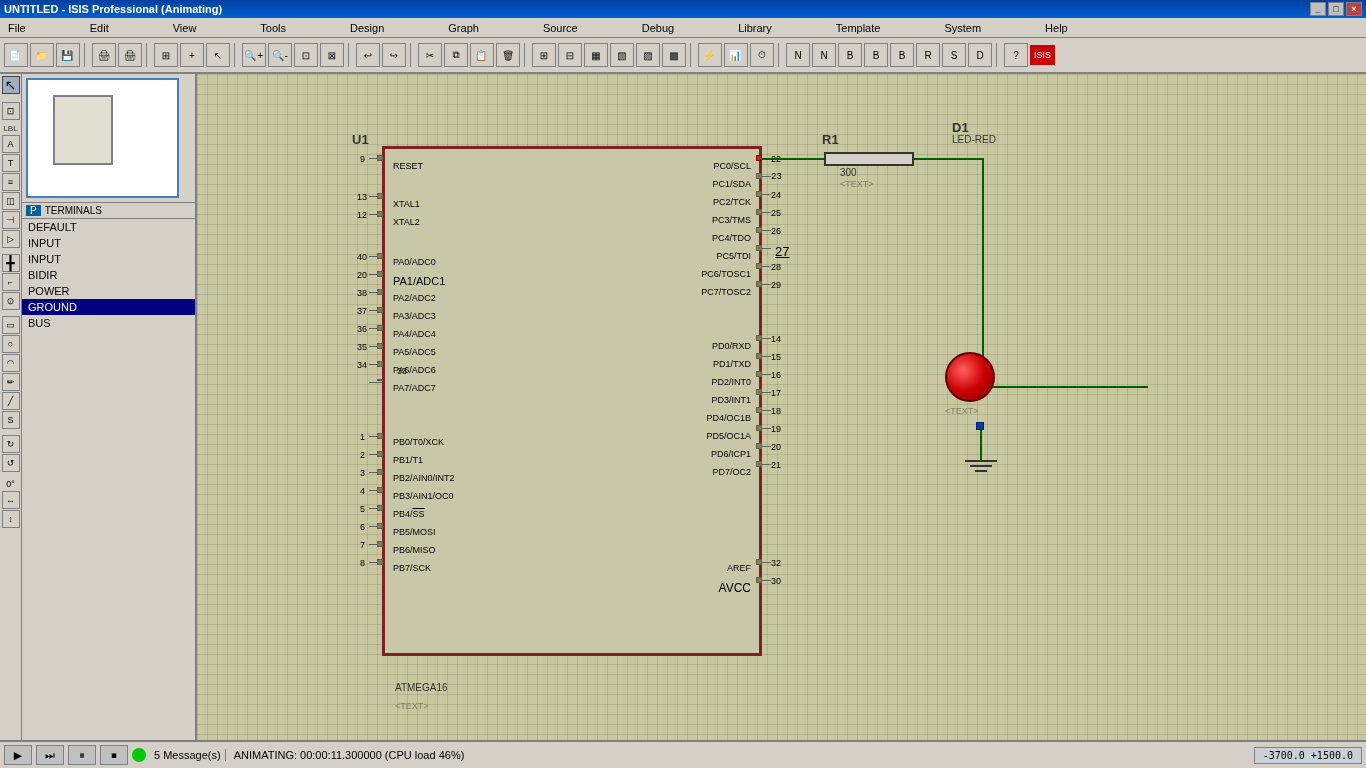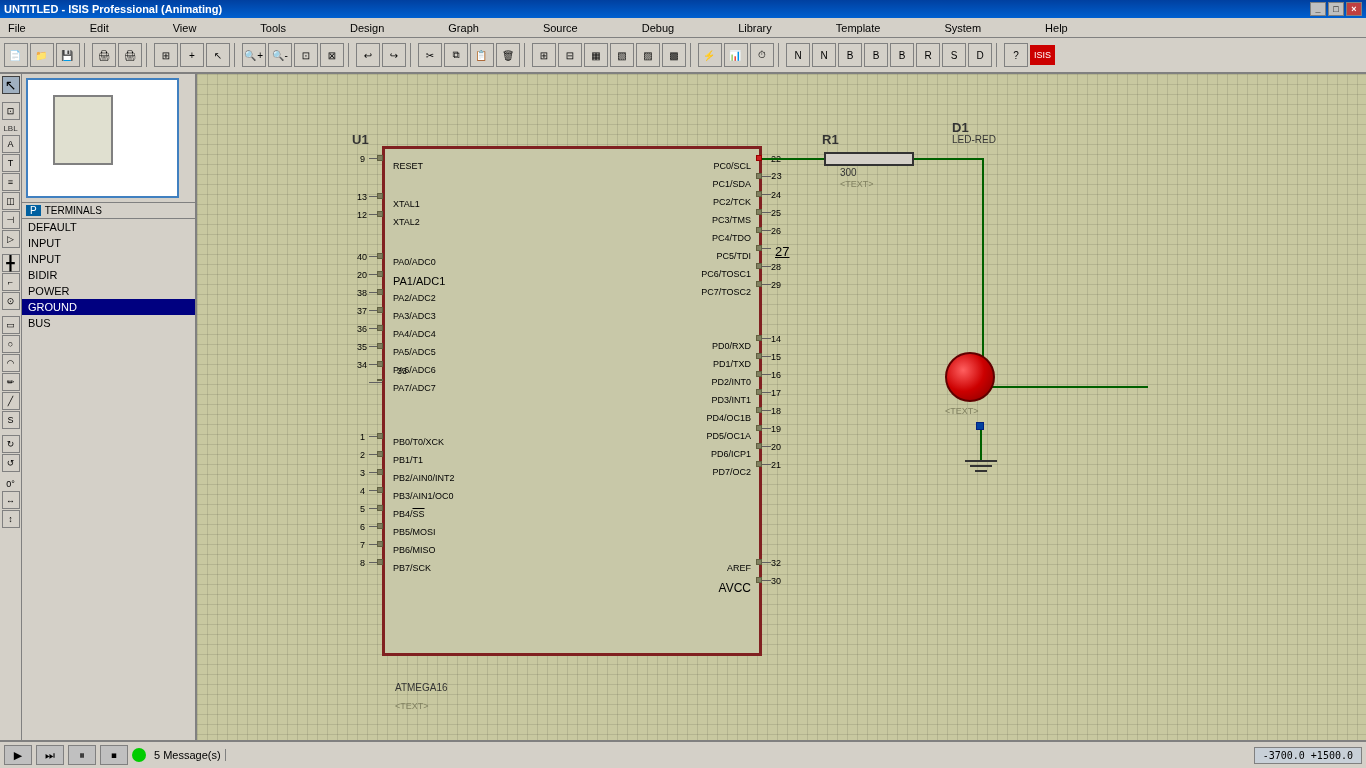--- a/index.html
+++ b/index.html
@@ -522,14 +522,15 @@
   </div>
 </div>
 
 <div id="statusbar">
   <div class="status-btn">▶</div>
   <div class="status-btn">⏭</div>
   <div class="status-btn">⏸</div>
   <div class="status-btn">⏹</div>
   <div class="status-indicator"></div>
   <span style="padding: 0 4px; border-right: 1px solid #808080;">5 Message(s)</span>
+  <span class="status-text">ANIMATING: 00:00:11.300000 (CPU load 46%)</span>
   <span class="status-coords" style="font-family: monospace; font-size: 10px; background: #c8d0d8; padding: 2px 8px; border: 1px solid #808080;">-3700.0  +1500.0</span>
 </div>
 
 </body></html>

